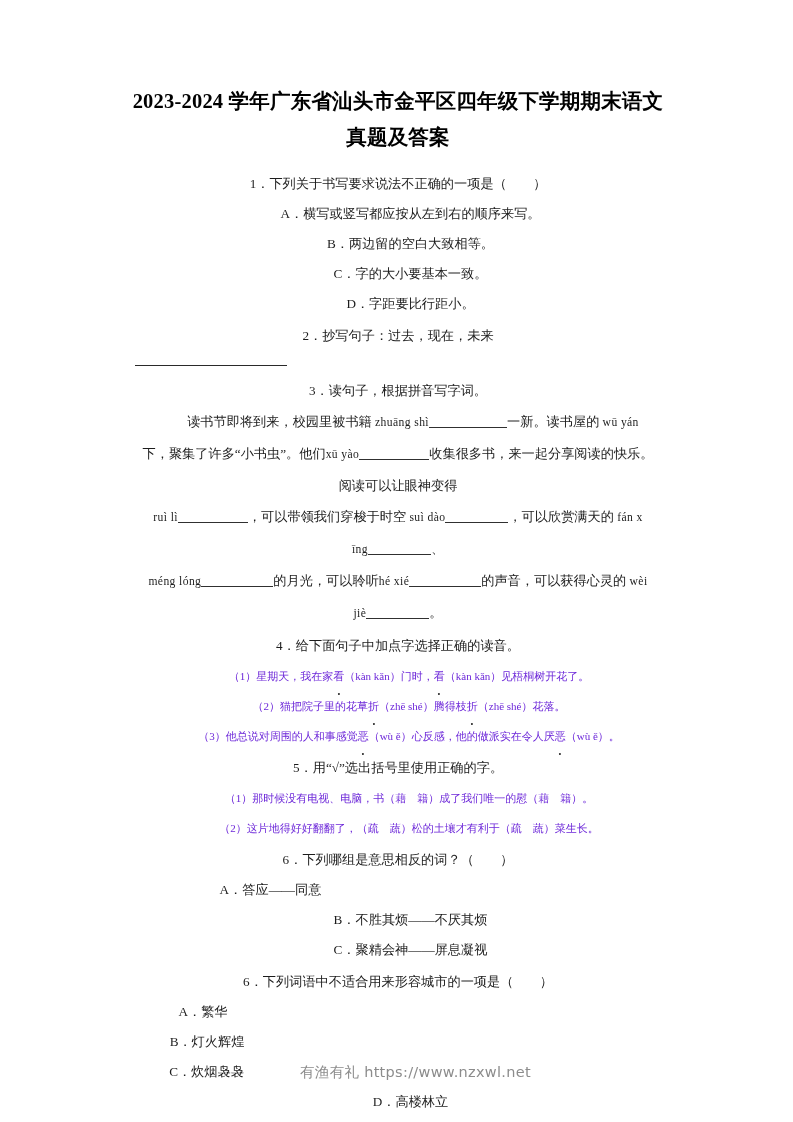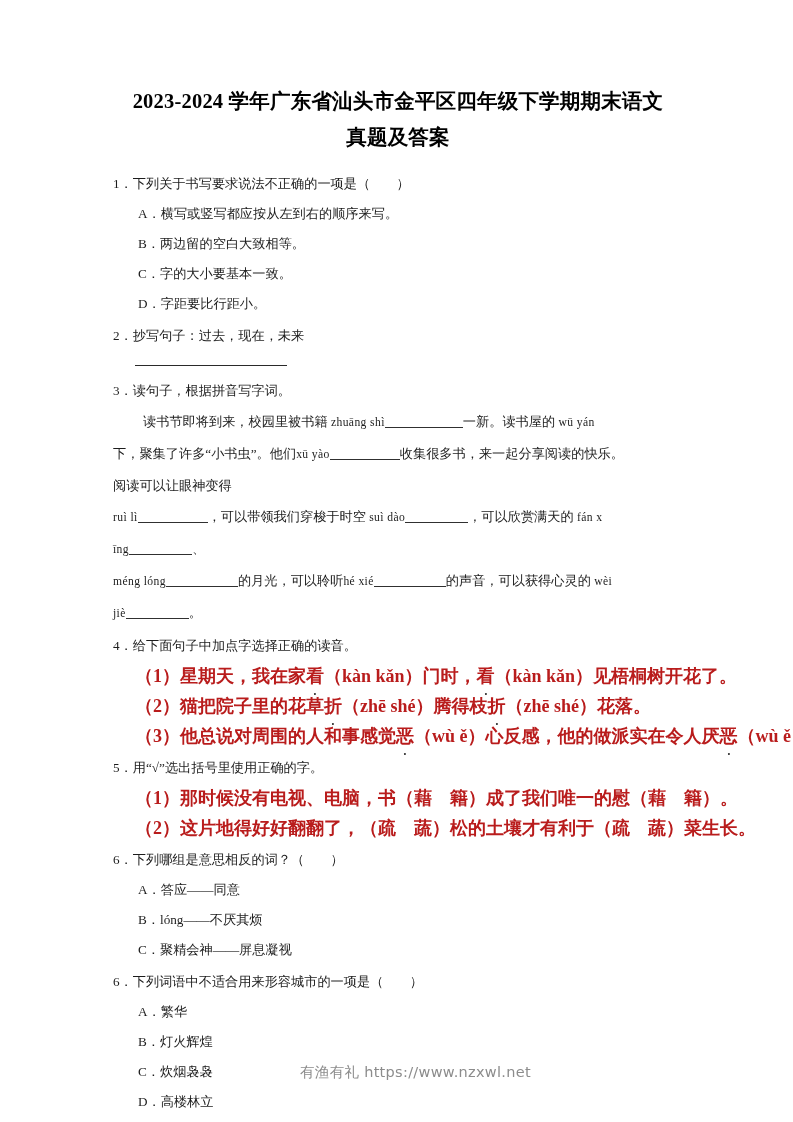--- a/index.html
+++ b/index.html
@@ -36,41 +36,41 @@
     line-height: 36px;
     letter-spacing: 0.2px;
     color: #000;
     margin: 0 0 14px 0;
     font-family: "Liberation Serif", "DejaVu Serif", serif;
   }
 
   
   .q {
     margin: 0 0 2px 0;
+    text-align: center;
   }
   .q-stem {
     font-size: 13.2px;
     line-height: 30px;
     color: #1c1c1c;
     white-space: pre;
   }
   .opt {
     font-size: 13.2px;
     line-height: 30px;
     color: #1c1c1c;
     padding-left: 25px;
     white-space: pre;
   }
   .sub {
-    font-size: 18px;
-    line-height: 30px;
-    color: #b91c1c;
+    font-size: 11px;
+    line-height: 30px;
+    color: #6d28d9;
     padding-left: 22px;
     white-space: pre;
-    font-weight: bold;
   }
   .opt-row {
     display: flex;
     font-size: 13.2px;
     line-height: 30px;
     color: #1c1c1c;
     padding-left: 25px;
     flex-direction: column;
   }
   .opt-row > span { white-space: pre; }
@@ -202,21 +202,21 @@
     <div class="q">
       <div class="q-stem">5．用“√”选出括号里使用正确的字。</div>
       <div class="sub">（1）那时候没有电视、电脑，书（藉    籍）成了我们唯一的慰（藉    籍）。</div>
       <div class="sub">（2）这片地得好好翻翻了，（疏    蔬）松的土壤才有利于（疏    蔬）菜生长。</div>
     </div>
 
     <div class="q">
       <div class="q-stem">6．下列哪组是意思相反的词？（        ）</div>
       <div class="opt-row">
         <span class="w-265">A．答应——同意</span>
-        <span>B．lóng——不厌其烦</span>
+        <span>B．不胜其烦——不厌其烦</span>
       </div>
       <div class="opt-row">
         <span>C．聚精会神——屏息凝视</span>
       </div>
     </div>
 
     <div class="q">
       <div class="q-stem">6．下列词语中不适合用来形容城市的一项是（        ）</div>
       <div class="opt-row">
         <span class="w-130">A．繁华</span>

